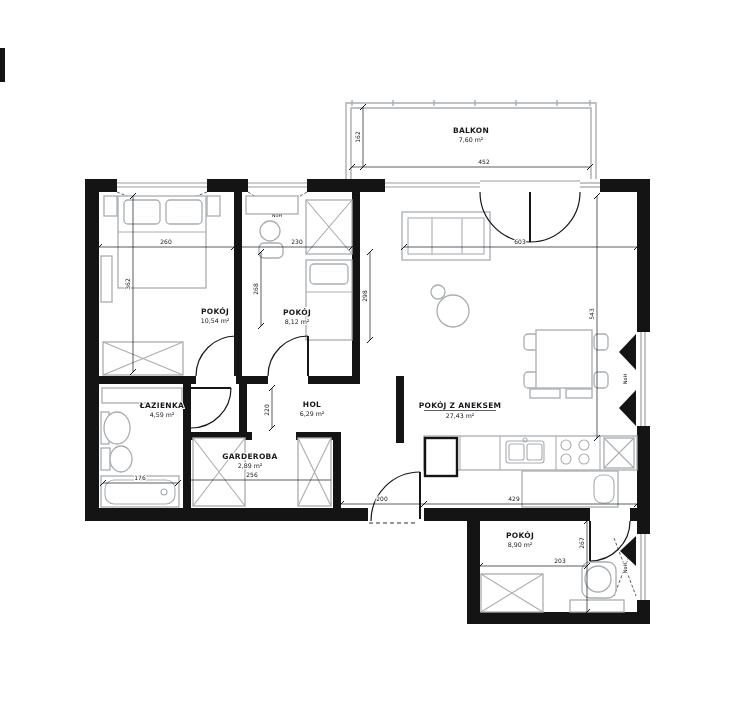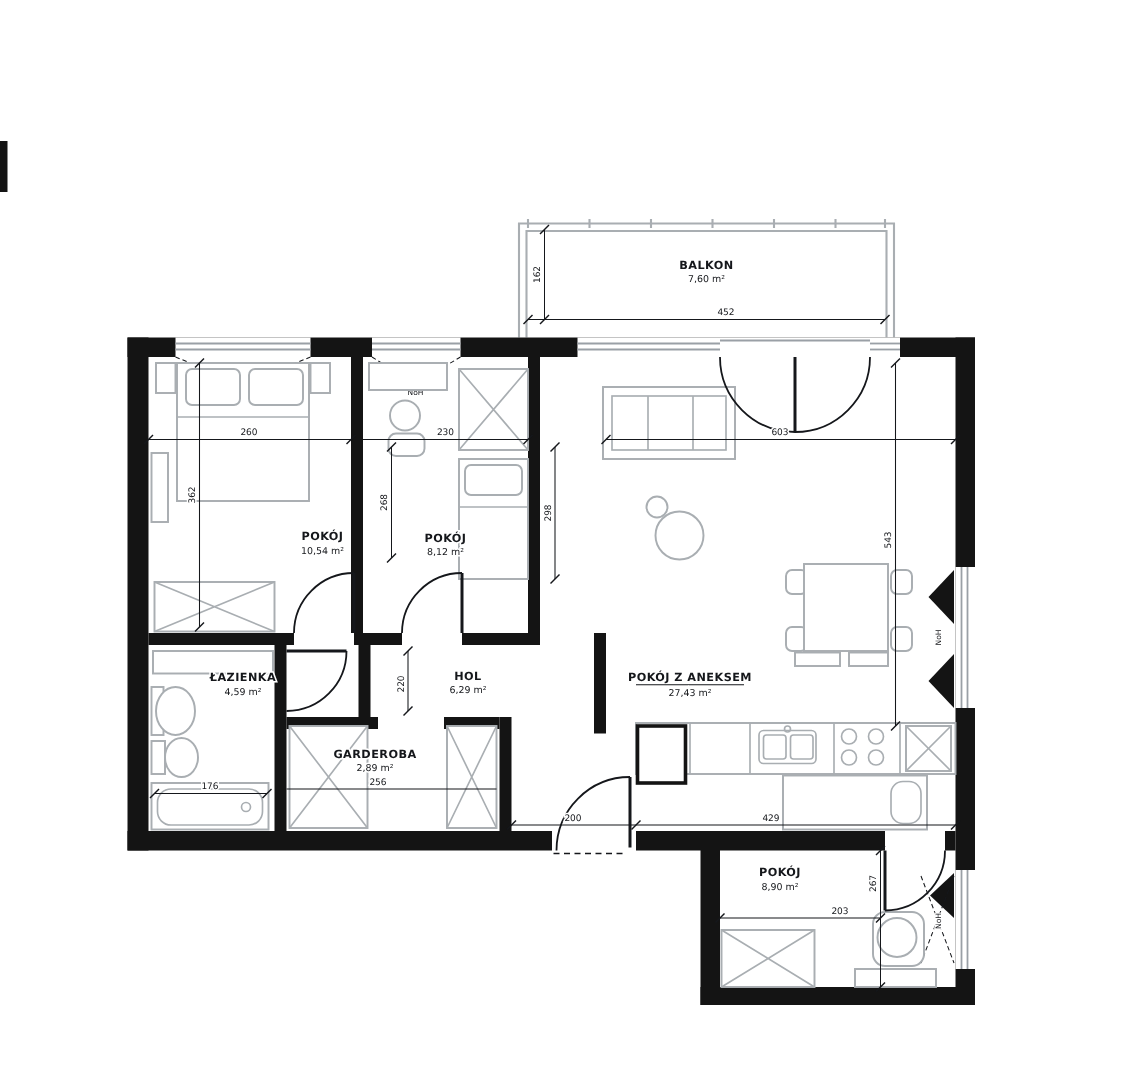--- a/index.html
+++ b/index.html
@@ -1,17 +1,17 @@
 <!DOCTYPE html>
 <html><head>
 <meta charset="utf-8">
 <style>
   html,body{margin:0;padding:0;background:#ffffff;}
   .stage{position:relative;width:750px;height:624px;background:#ffffff;overflow:hidden;
-         font-family:"DejaVu Sans",sans-serif;margin-top:46px;}
+         font-family:"DejaVu Sans",sans-serif;}
   svg{position:absolute;left:0;top:0;}
   .wall{fill:#141414;stroke:none;}
   .furn{fill:#ffffff;stroke:#a9aeb2;stroke-width:1.3;}
   .furnln{fill:none;stroke:#a9aeb2;stroke-width:1.1;}
   .glass{fill:none;stroke:#9aa0a6;stroke-width:1.2;}
   .rail{fill:none;stroke:#a9aeb2;stroke-width:1.4;}
   .door{fill:none;stroke:#15171b;stroke-width:1.2;}
   .leaf{fill:none;stroke:#15171b;stroke-width:2;}
   .dimln{fill:none;stroke:#15171b;stroke-width:0.7;}
   .tick{stroke:#15171b;stroke-width:1;}

